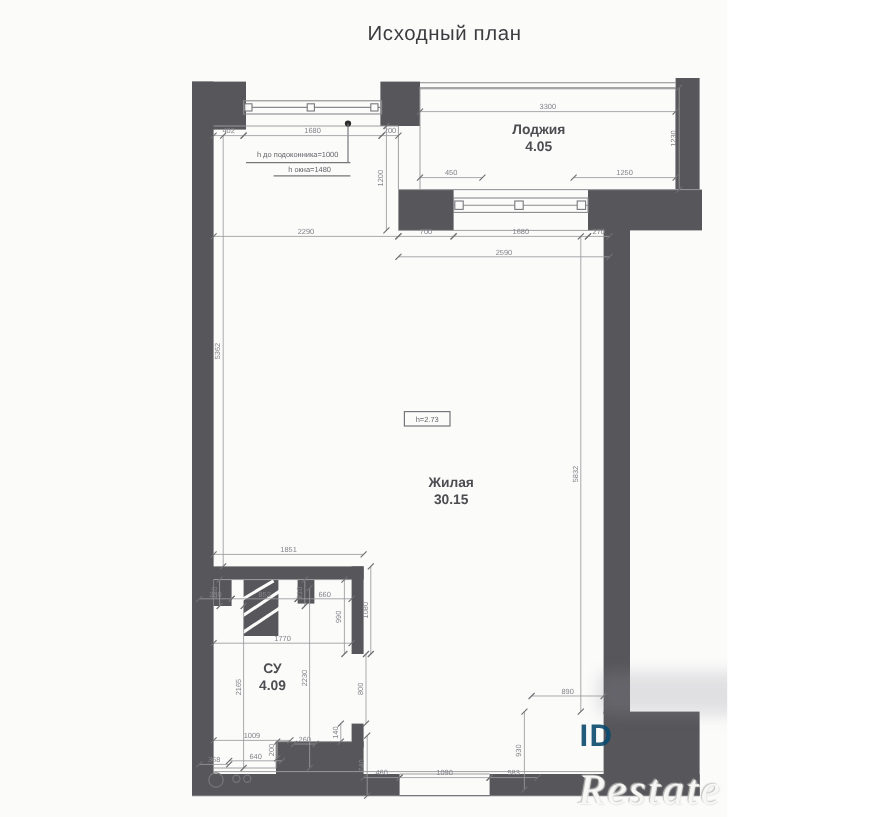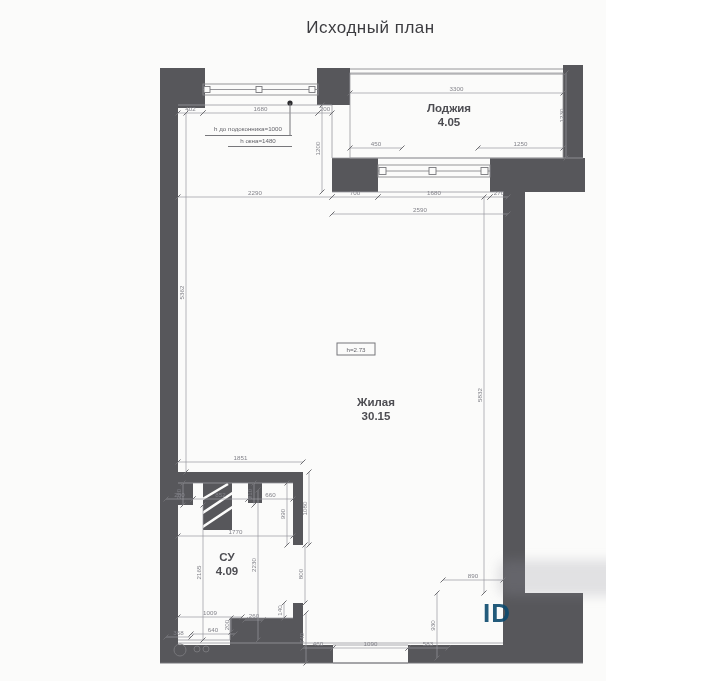--- a/index.html
+++ b/index.html
@@ -358,13 +358,14 @@
       </g>
     <g>
         <text x="356" y="352" class="note">h=2.73</text>
         <text x="248" y="131" class="note">h до подоконника=1000</text>
         <text x="258" y="143" class="note">h окна=1480</text>
       </g>
   </svg>
 
   <div id="wm-blur"></div>
   <div id="wm-id">ID</div>
+  <div id="wm-brand">Restate</div>
 </div>
 
 </body></html>

